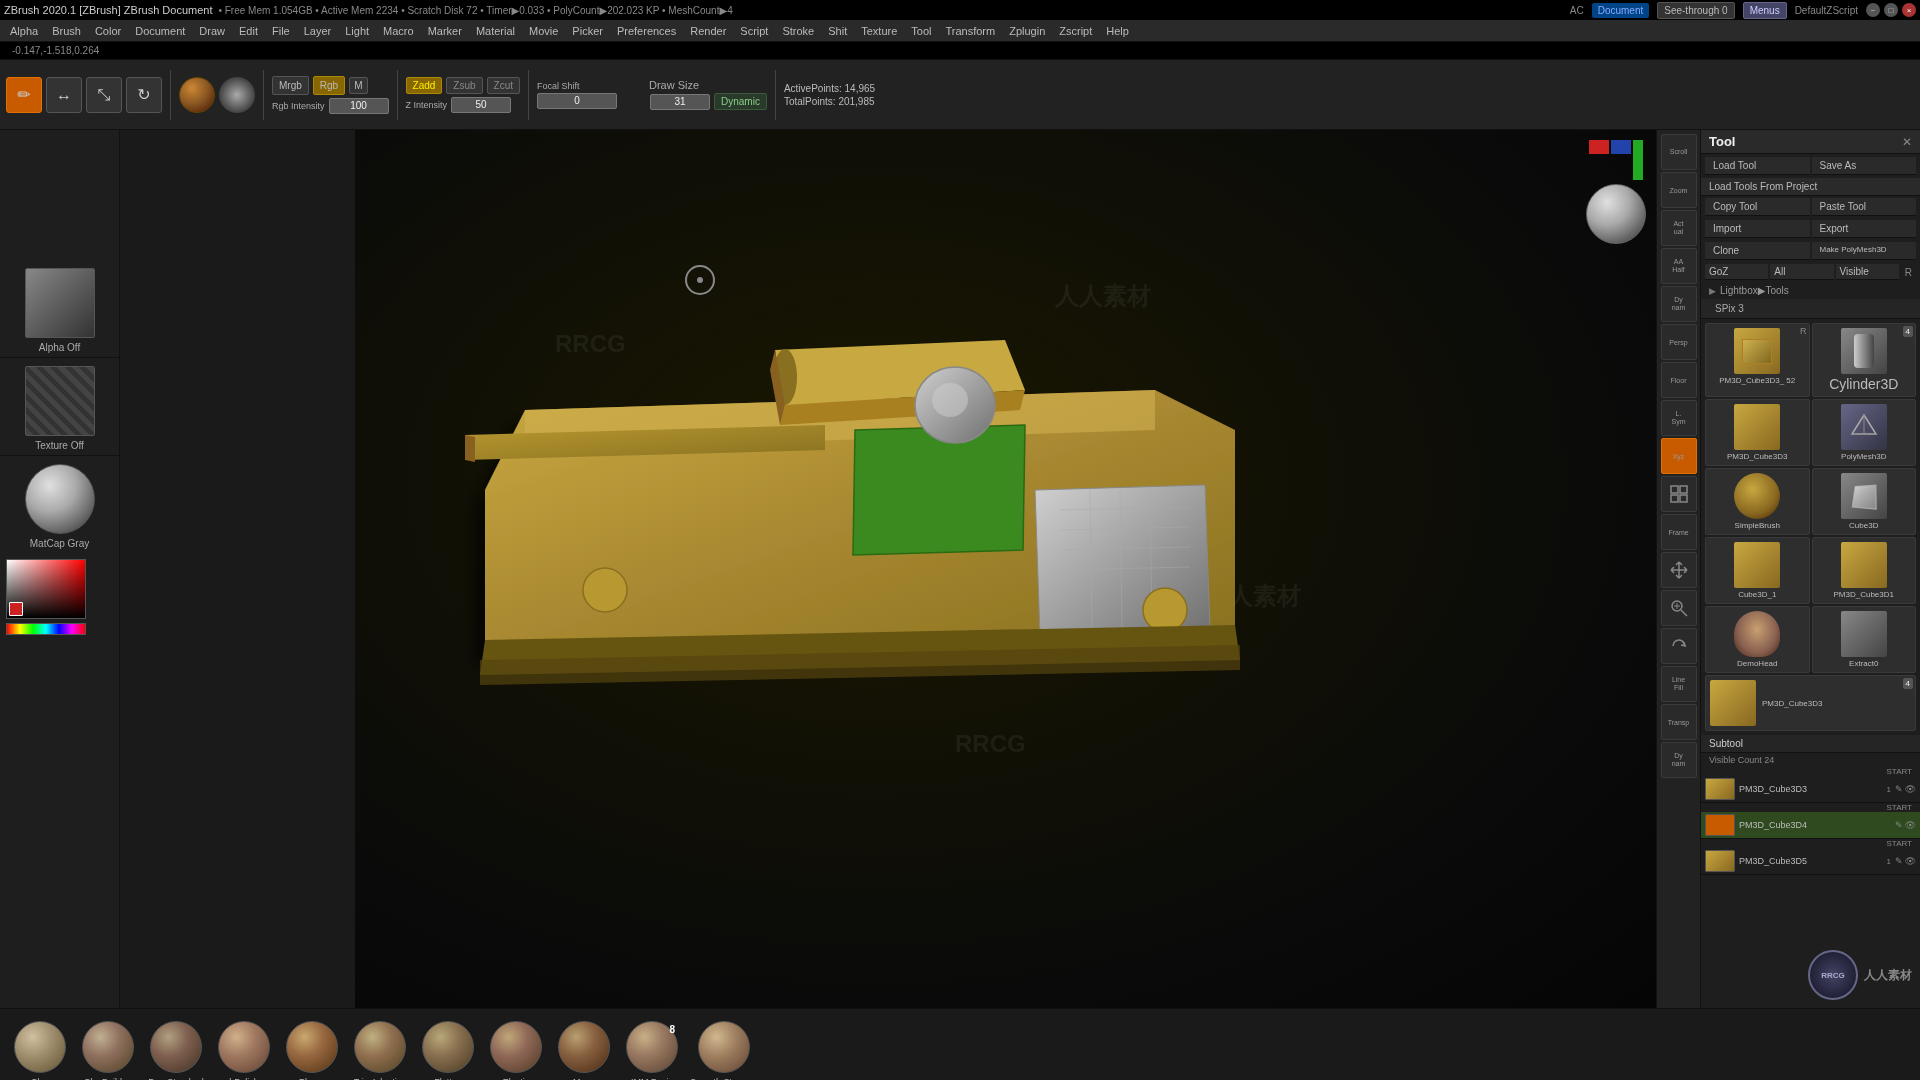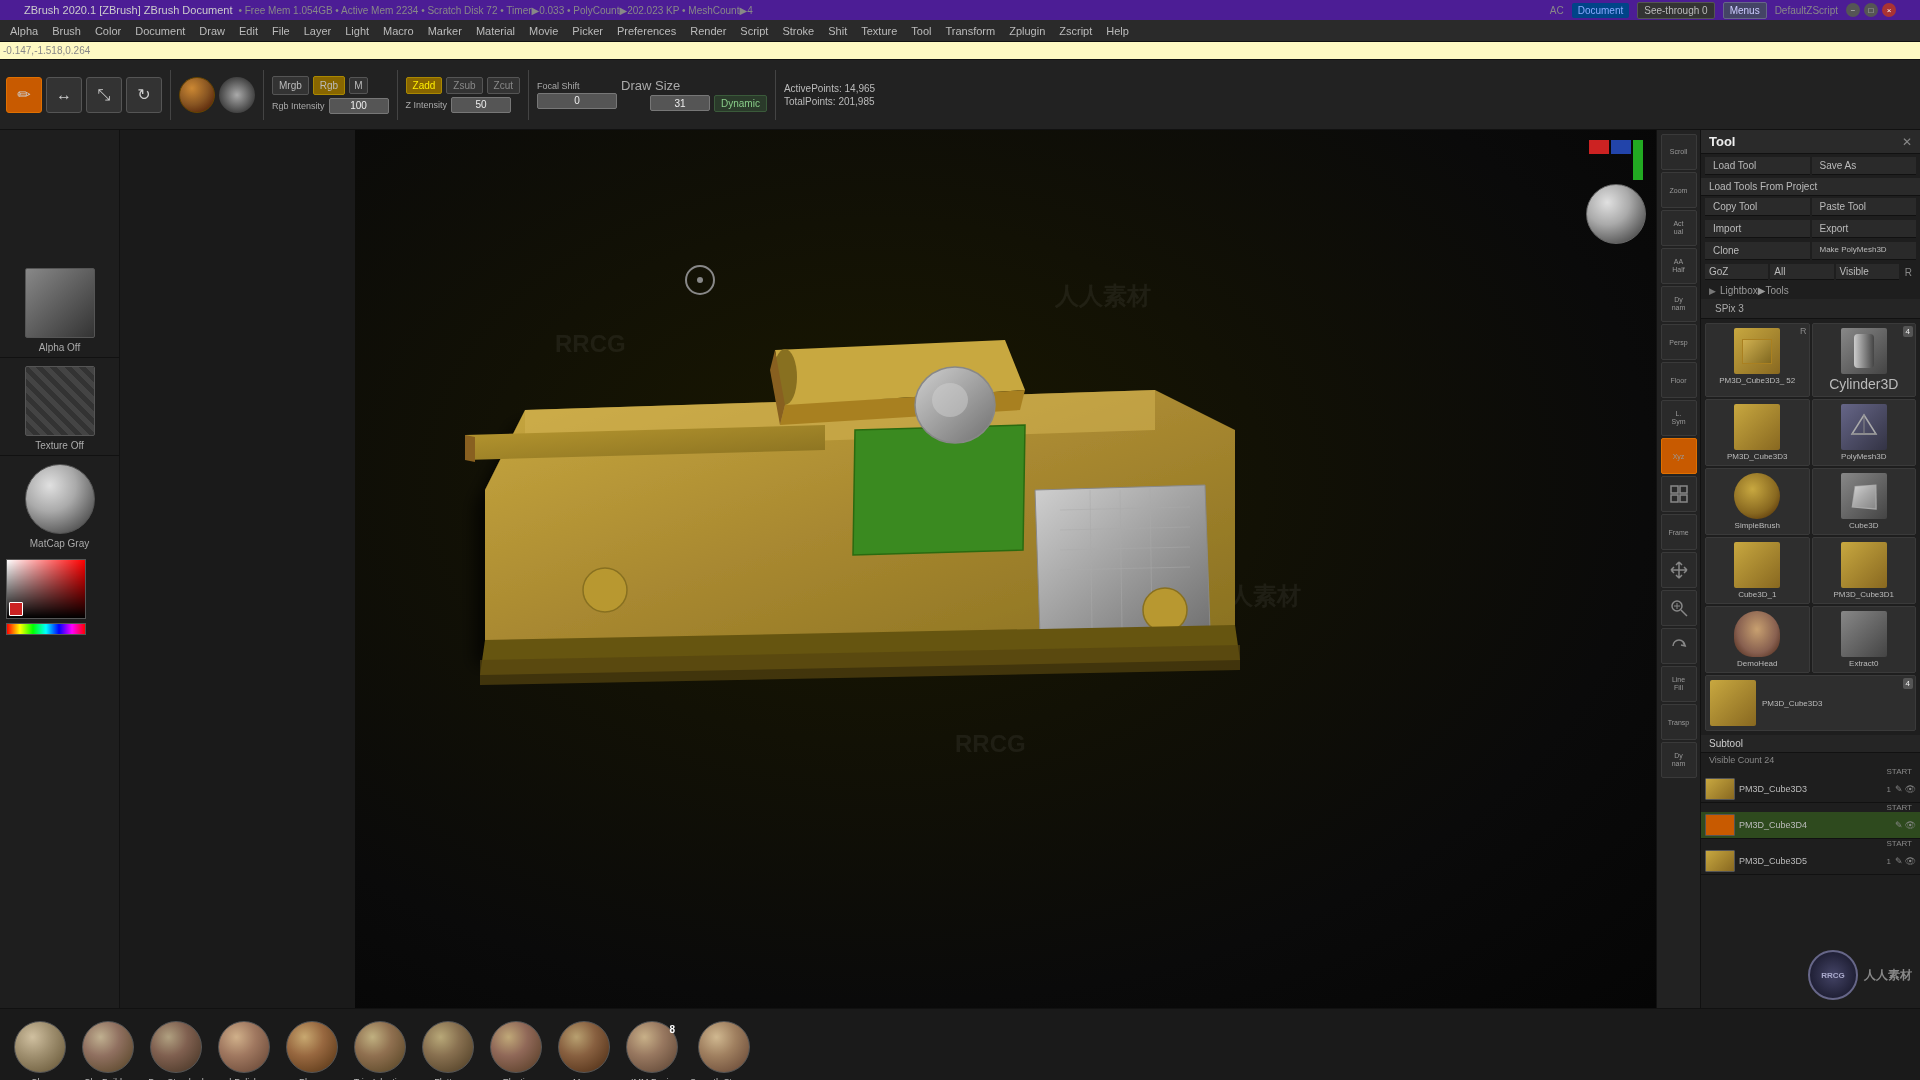--- a/index.html
+++ b/index.html
@@ -9,24 +9,24 @@
       overflow: hidden;
       background: #1a1a1a;
       font-family: Arial, sans-serif;
       font-size: 11px;
       color: #ccc;
     }
 
     
     #titlebar {
       height: 20px;
-      background: #4c1d95;
-      display: flex;
-      align-items: center;
-      padding: 0 24px;
+      background: #000000;
+      display: flex;
+      align-items: center;
+      padding: 0 4px;
       font-size: 10px;
       color: #aaa;
       justify-content: space-between;
     }
     #titlebar-left { display: flex; gap: 6px; align-items: center; }
     #titlebar-right { display: flex; gap: 8px; }
 
     
     #menubar {
       height: 22px;
@@ -423,25 +423,25 @@
       font-size: 56px;
       font-weight: bold;
       color: white;
       font-family: monospace;
       letter-spacing: 2px;
     }
 
     
     #coord-bar {
       height: 18px;
-      background: #fef9c3;
+      background: #000000;
       border-bottom: 1px solid #111;
       display: flex;
       align-items: center;
-      padding: 0 3px;
+      padding: 0 12px;
       font-size: 10px;
       color: #888;
     }
 
     
     .spix-label {
       font-size: 10px;
       color: #aaa;
       padding: 2px 6px;
     }
@@ -680,21 +680,21 @@
   </div>
 
   <div class="toolbar-separator"></div>
 
   <div class="slider-group">
     <div style="font-size:9px;color:#aaa;">Focal Shift</div>
     <div class="slider-val" style="width:80px;">0</div>
   </div>
 
   <div class="slider-group">
-    <div style="font-size:13px;color:#aaa;">Draw Size</div>
+    <div style="font-size:11px;color:#aaa;margin-left:28px;">Draw Size</div>
     <div style="display:flex;align-items:center;gap:4px;padding-left:29px;">
       <div class="slider-val">31</div>
       <div class="dynamic-btn">Dynamic</div>
     </div>
   </div>
 
   <div class="toolbar-separator"></div>
 
   <div class="points-info">
     <div>

